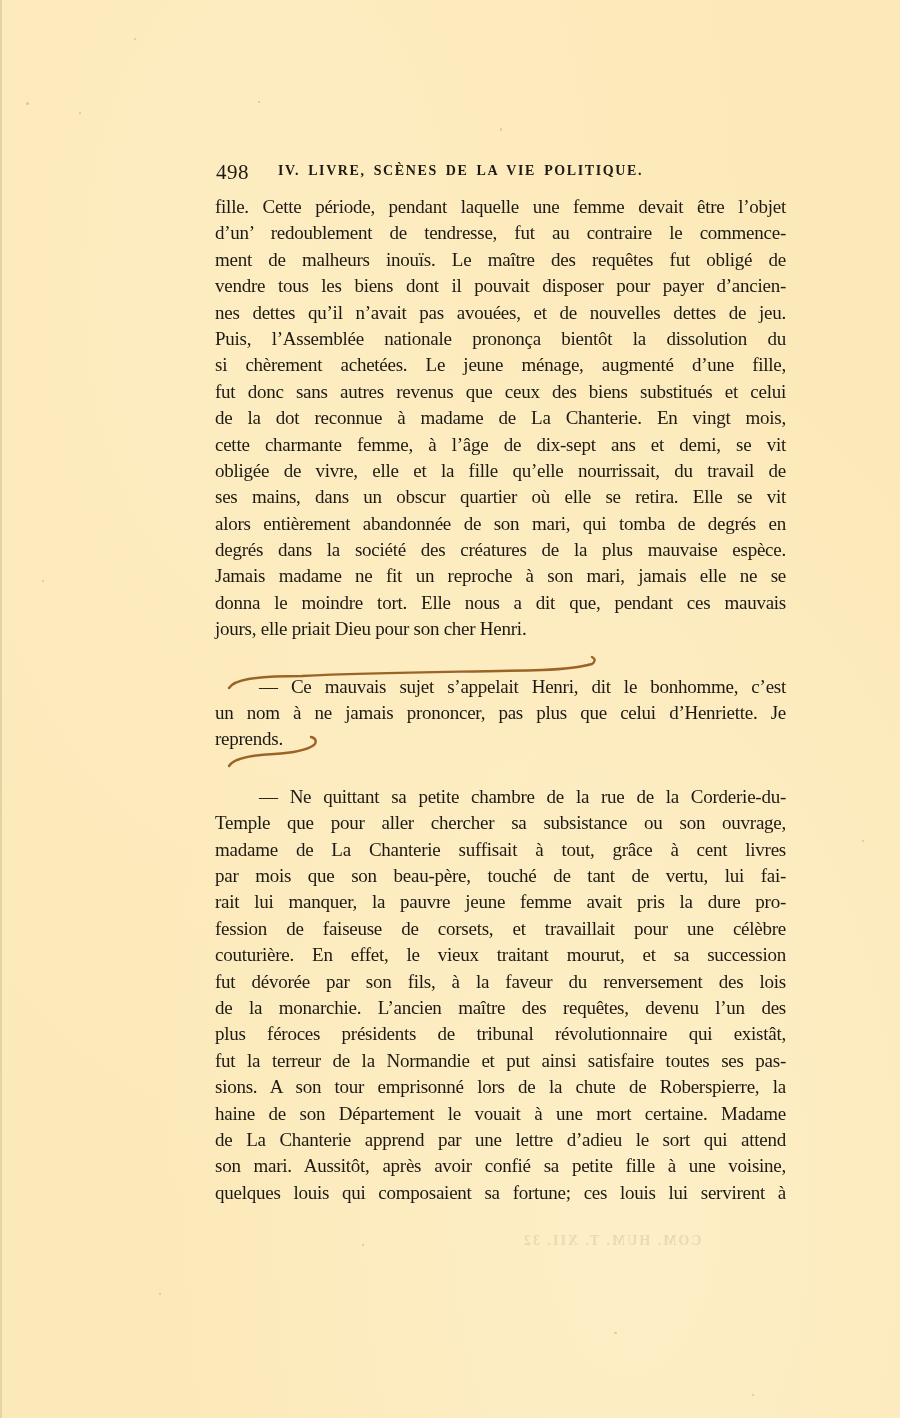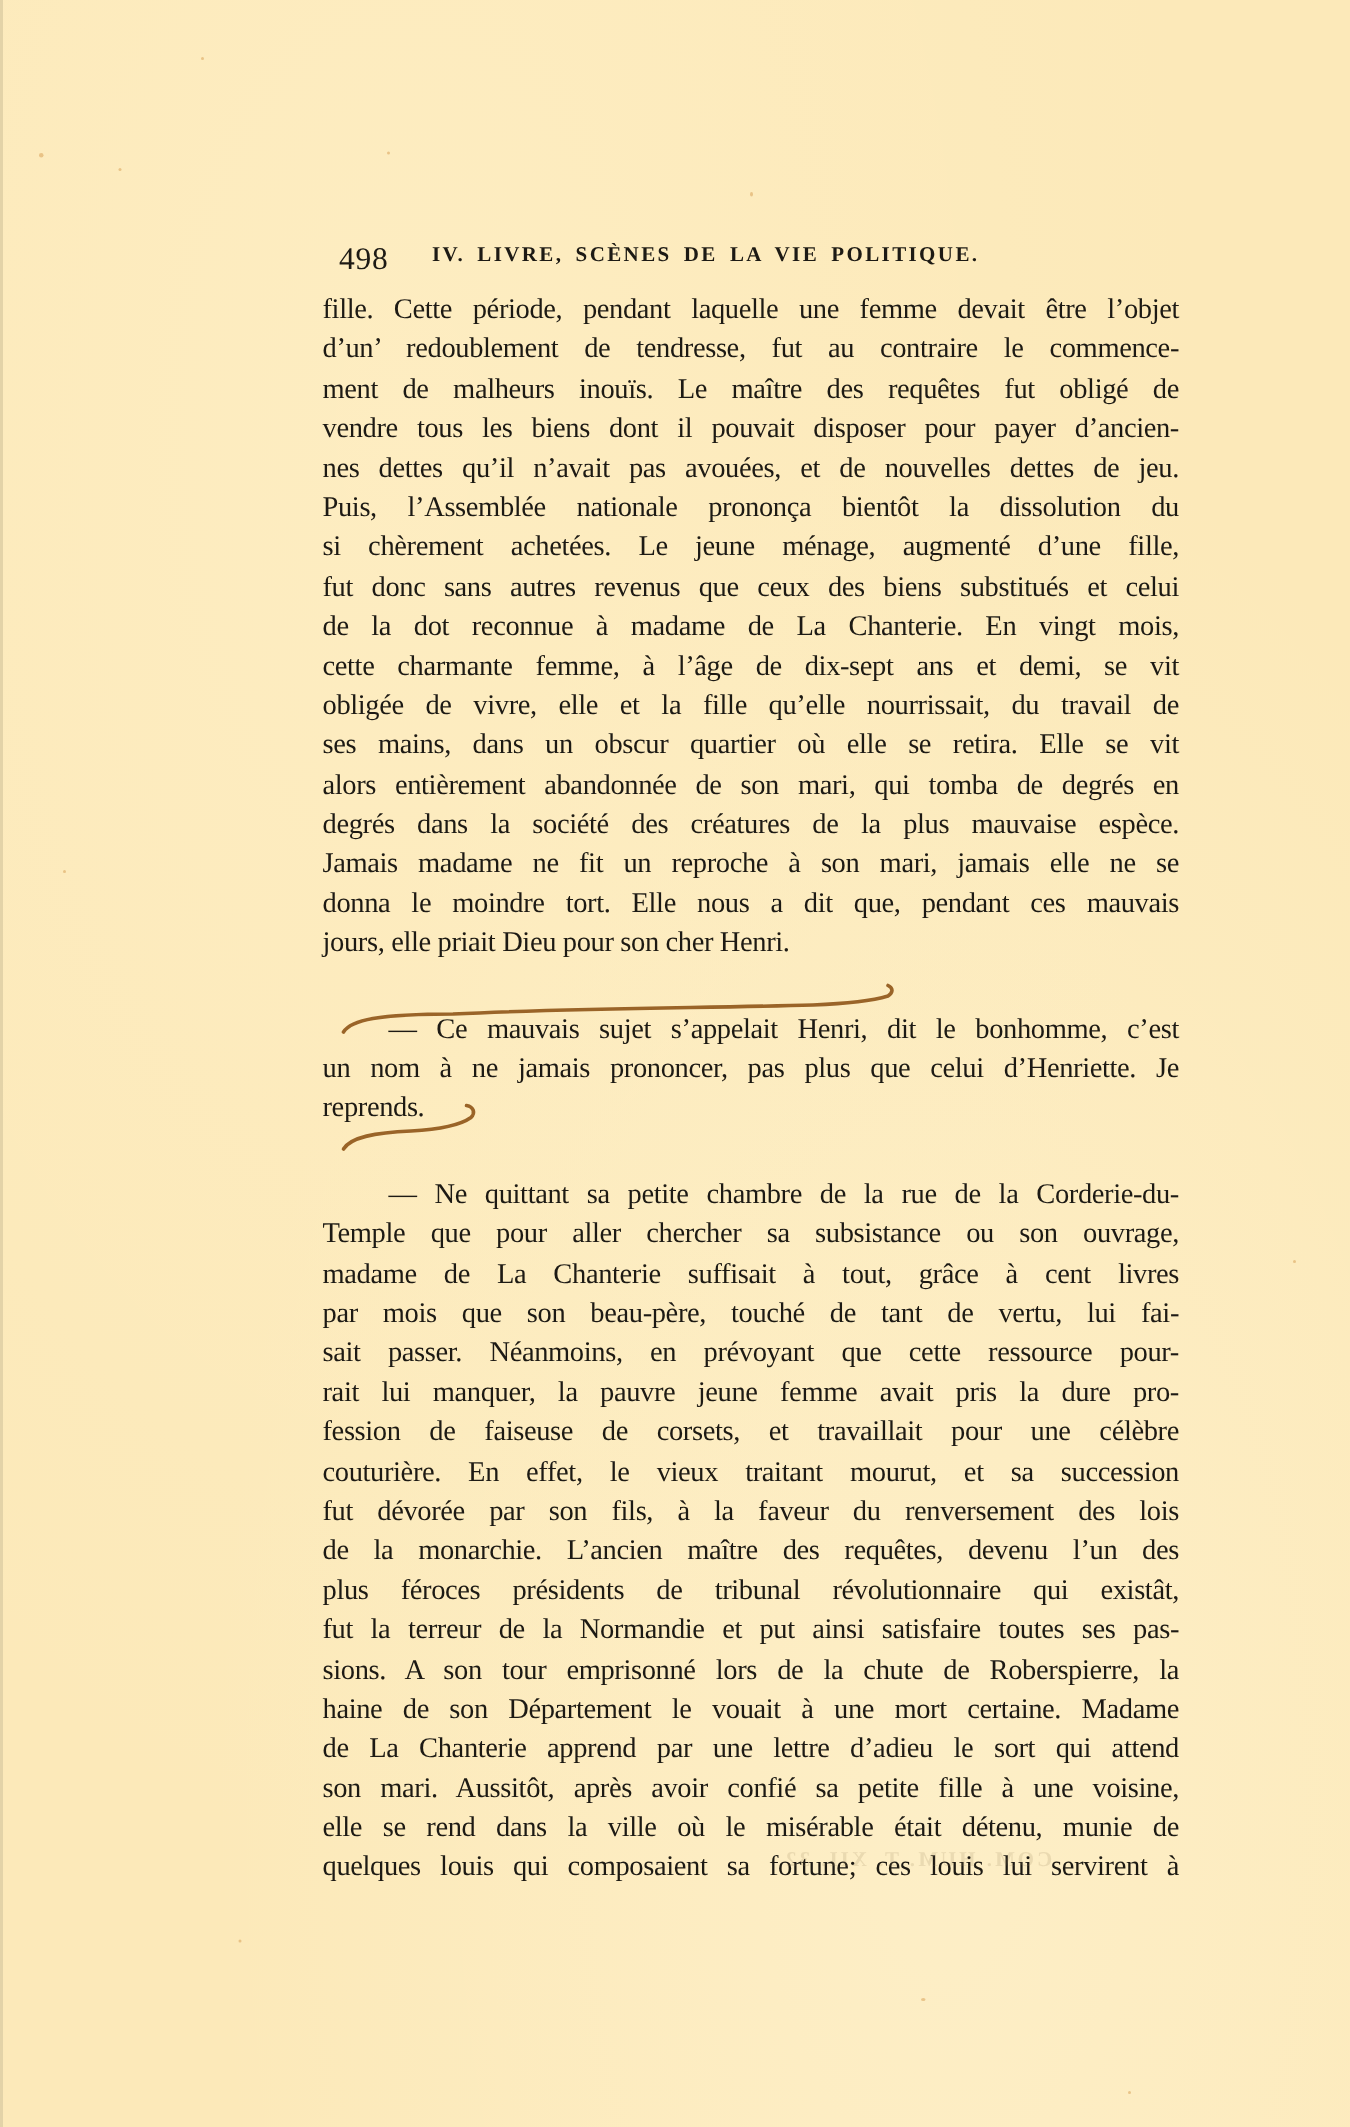--- a/index.html
+++ b/index.html
@@ -27,21 +27,21 @@
   }
   
   .speck {
     position: absolute;
     background: #d9a35a;
     border-radius: 50%;
     opacity: 0.55;
   }
   .header {
     position: absolute;
-    left: 224px;
+    left: 214px;
     top: 160px;
     width: 570px;
     height: 30px;
     font-family: "Liberation Serif", "DejaVu Serif", serif;
     color: #1d1a14;
   }
   .page-number {
     position: absolute;
     left: 0;
     top: 0;
@@ -141,33 +141,31 @@
     <span class="line">Jamais madame ne fit un reproche à son mari, jamais elle ne se</span>
     <span class="line">donna le moindre tort. Elle nous a dit que, pendant ces mauvais</span>
     <span class="line last">jours, elle priait Dieu pour son cher Henri.</span>
     <span class="line indent">— Ce mauvais sujet s’appelait Henri, dit le bonhomme, c’est</span>
     <span class="line">un nom à ne jamais prononcer, pas plus que celui d’Henriette. Je</span>
     <span class="line last">reprends.</span>
     <span class="line indent">— Ne quittant sa petite chambre de la rue de la Corderie-du-</span>
     <span class="line">Temple que pour aller chercher sa subsistance ou son ouvrage,</span>
     <span class="line">madame de La Chanterie suffisait à tout, grâce à cent livres</span>
     <span class="line">par mois que son beau-père, touché de tant de vertu, lui fai-</span>
-    <span class="line">sait passer. Néanmoins, en prévoyant que cette ressource pour-</span>
     <span class="line">rait lui manquer, la pauvre jeune femme avait pris la dure pro-</span>
     <span class="line">fession de faiseuse de corsets, et travaillait pour une célèbre</span>
     <span class="line">couturière. En effet, le vieux traitant mourut, et sa succession</span>
     <span class="line">fut dévorée par son fils, à la faveur du renversement des lois</span>
     <span class="line">de la monarchie. L’ancien maître des requêtes, devenu l’un des</span>
     <span class="line">plus féroces présidents de tribunal révolutionnaire qui existât,</span>
     <span class="line">fut la terreur de la Normandie et put ainsi satisfaire toutes ses pas-</span>
     <span class="line">sions. A son tour emprisonné lors de la chute de Roberspierre, la</span>
     <span class="line">haine de son Département le vouait à une mort certaine. Madame</span>
     <span class="line">de La Chanterie apprend par une lettre d’adieu le sort qui attend</span>
     <span class="line">son mari. Aussitôt, après avoir confié sa petite fille à une voisine,</span>
-    <span class="line">elle se rend dans la ville où le misérable était détenu, munie de</span>
     <span class="line">quelques louis qui composaient sa fortune; ces louis lui servirent à</span>
   </div>
 
   <div class="show-through">COM. HUM. T. XII.  32</div>
 
   <svg class="annotation" viewBox="0 0 900 1418">
     <path d="M 227 688 C 232 680, 250 676, 300 676 C 380 672, 470 672, 540 670 C 565 669, 580 667, 590 664 C 593 662, 594 659, 590 657" fill="none" stroke="#9a6428" stroke-width="2.4" stroke-linecap="round"></path>
     <path d="M 227 766 C 232 758, 248 755, 272 754 C 290 753, 305 750, 312 745 C 315 742, 314 738, 309 737" fill="none" stroke="#9a6428" stroke-width="2.4" stroke-linecap="round"></path>
   </svg>
 

